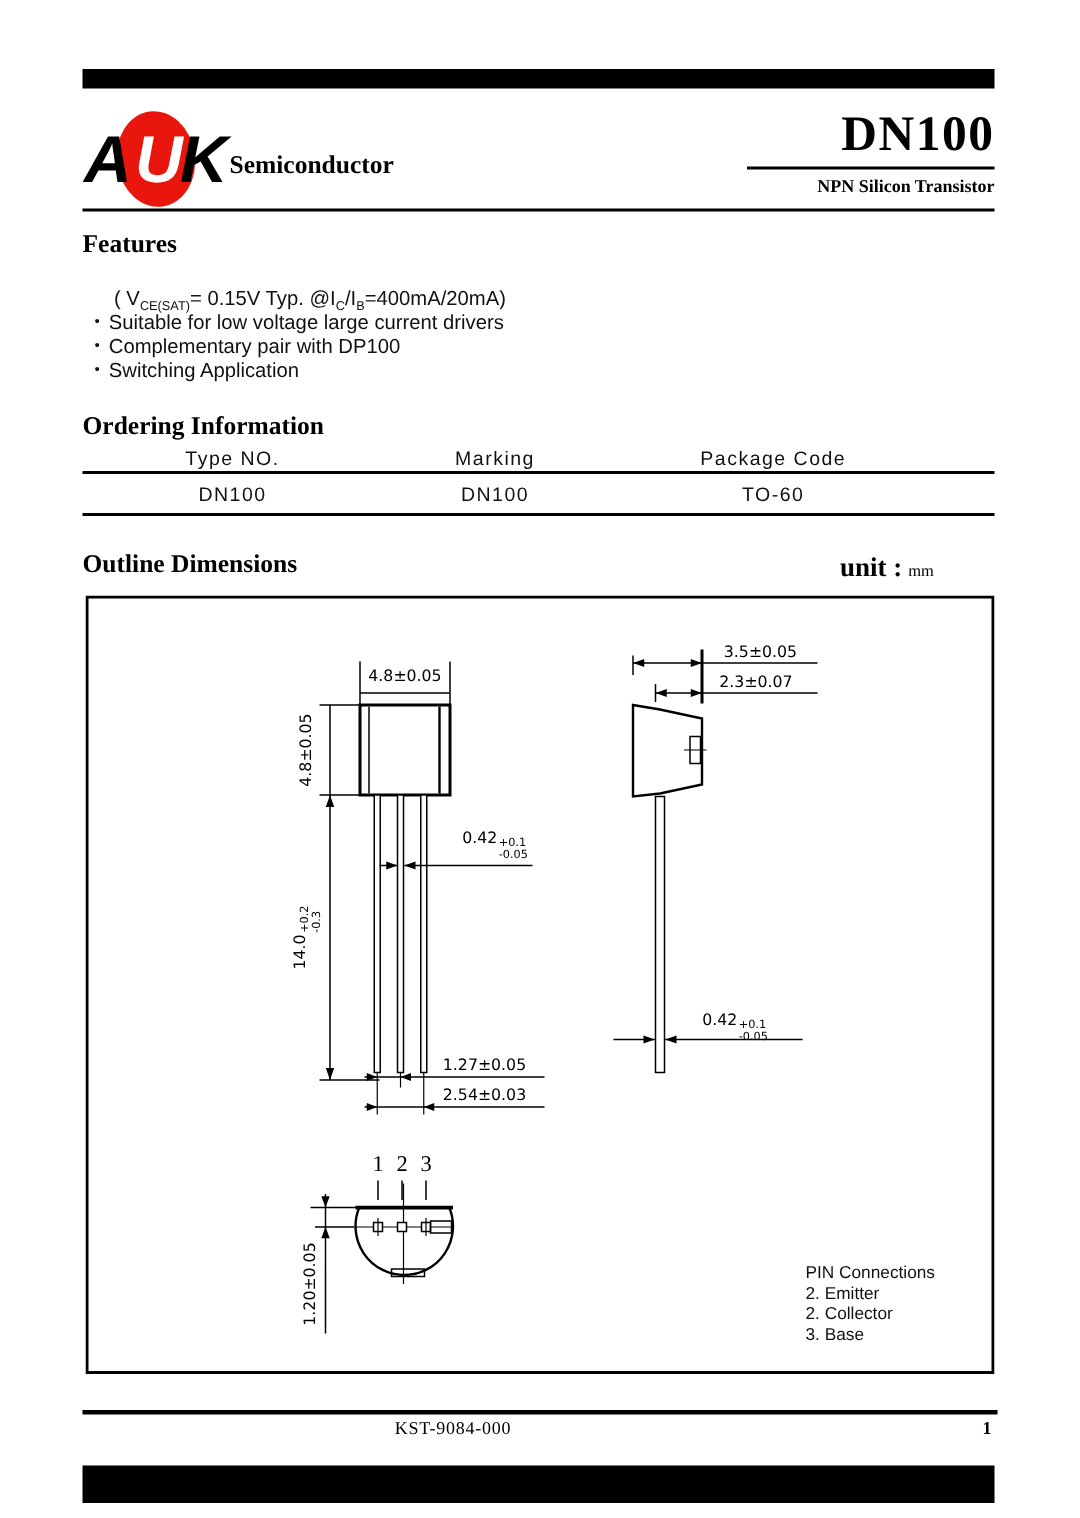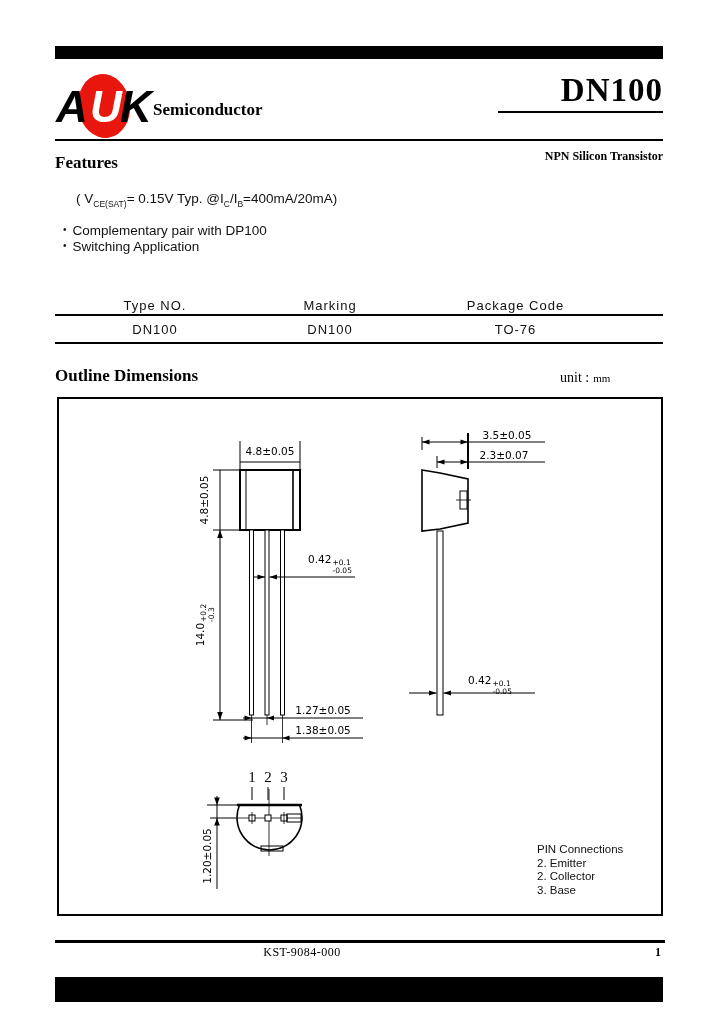--- a/index.html
+++ b/index.html
@@ -10,21 +10,21 @@
   .serif{font-family:"Liberation Serif","DejaVu Serif",serif;}
   .h-title{font-weight:bold;font-size:17px;letter-spacing:0px;}
   .part-no{font-size:33px;font-weight:bold;letter-spacing:1px;}
   .subtitle{font-size:12px;font-weight:bold;}
   .feat{font-size:13.5px;color:#111;}
   .bullet{font-size:10px;vertical-align:2px;margin-right:6px;}
   sub{font-size:8.5px;}
   .tblh{font-size:13px;letter-spacing:1px;color:#111;text-align:center;}
   .tblc{font-size:13px;letter-spacing:1px;color:#111;text-align:center;}
   .rule{position:absolute;background:#000;}
-  .unitlbl{font-size:14px;font-weight:normal;}
+  .unitlbl{font-size:18px;font-weight:bold;}
   .unitval{font-size:11px;font-weight:normal;}
   
   .draw{position:absolute;left:57px;top:397px;width:606px;height:520px;}
   .dim{position:absolute;font-size:10.5px;white-space:nowrap;color:#000;
        font-family:"DejaVu Sans",sans-serif;transform:translate(-50%,-50%);}
   .dim.vert{transform:translate(-50%,-50%) rotate(-90deg);}
   .tolstack{display:inline-flex;flex-direction:column;font-size:7.5px;line-height:7.5px;
             vertical-align:-2px;margin-left:1px;}
   .pin-num{position:absolute;font-family:"Liberation Serif",serif;font-size:15px;
            transform:translate(-50%,-50%);}
@@ -43,40 +43,44 @@
   <div class="abs" style="left:0;top:0;width:300px;height:150px;">
     <div class="abs" style="left:78px;top:74px;width:52px;height:64px;border-radius:50%;transform:rotate(-8deg);background:#e8160c;"></div>
     <span class="logo-letter" style="left:56px;top:82px;color:#000;">A</span>
     <span class="logo-letter" style="left:90px;top:82px;color:#fff;">U</span>
     <span class="logo-letter" style="left:120px;top:82px;color:#000;">K</span>
     <span class="abs serif" style="left:153px;top:100px;font-size:17px;font-weight:bold;">Semiconductor</span>
   </div>
 
   <div class="abs serif part-no" style="left:460px;top:72px;width:203px;text-align:right;">DN100</div>
   <div class="rule" style="left:498px;top:111px;width:165px;height:2px;"></div>
-  <div class="abs serif subtitle" style="left:460px;top:117px;width:203px;text-align:right;margin-top:32px;">NPN Silicon Transistor</div>
+  <div class="abs serif subtitle" style="left:460px;top:117px;width:203px;text-align:right;">NPN Silicon Transistor</div>
 
   <div class="rule" style="left:55px;top:139px;width:608px;height:2px;"></div>
 
   <div class="abs serif h-title" style="left:55px;top:153px;text-align:center;">Features</div>
   <div class="abs feat" style="left:76px;top:191px;text-align:center;"><span>( V</span><sub>CE(SAT)</sub><span>= 0.15V Typ. @I</span><sub>C</sub><span>/I</span><sub>B</sub><span>=400mA/20mA)</span></div>
+  <div class="abs feat" style="left:63px;top:207px;">
+    <span class="bullet">•</span><span>Suitable for low voltage large current drivers</span>
+  </div>
   <div class="abs feat" style="left:63px;top:223px;">
     <span class="bullet">•</span><span>Complementary pair with DP100</span>
   </div>
   <div class="abs feat" style="left:63px;top:239px;">
     <span class="bullet">•</span><span>Switching Application</span>
   </div>
 
+  <div class="abs serif h-title" style="left:55px;top:274px;">Ordering Information</div>
   <div class="abs tblh" style="left:75px;top:298px;width:160px;">Type NO.</div>
   <div class="abs tblh" style="left:250px;top:298px;width:160px;">Marking</div>
   <div class="abs tblh" style="left:428px;top:298px;width:175px;">Package Code</div>
   <div class="rule" style="left:55px;top:314px;width:608px;height:1.5px;"></div>
   <div class="abs tblc" style="left:75px;top:322px;width:160px;">DN100</div>
   <div class="abs tblc" style="left:250px;top:322px;width:160px;">DN100</div>
-  <div class="abs tblc" style="left:428px;top:322px;width:175px;">TO-76</div>
+  <div class="abs tblc" style="left:428px;top:322px;width:175px;">TO-60</div>
   <div class="rule" style="left:55px;top:342px;width:608px;height:1.5px;"></div>
 
   <div class="abs serif h-title" style="left:55px;top:366px;">Outline Dimensions</div>
   <div class="abs serif" style="left:560px;top:368px;">
     <span class="unitlbl">unit :</span>
     <span class="unitval">mm</span>
   </div>
 
   <div class="draw">
     <svg width="606" height="520" viewBox="0 0 606 520">
@@ -172,21 +176,21 @@
           <span>-0.05</span>
         </span>
     </div>
     <div class="dim vert" style="left:147px;top:228px;">
       <span>14.0</span><span class="tolstack">
           <span>+0.2</span>
           <span>-0.3</span>
         </span>
     </div>
     <div class="dim" style="left:266px;top:313px;">1.27±0.05</div>
-    <div class="dim" style="left:266px;top:333px;">1.38±0.05</div>
+    <div class="dim" style="left:266px;top:333px;">2.54±0.03</div>
     <div class="dim" style="left:450px;top:38px;">3.5±0.05</div>
     <div class="dim" style="left:447px;top:58px;">2.3±0.07</div>
     <div class="dim" style="left:433px;top:287px;">
       <span>0.42</span><span class="tolstack">
           <span>+0.1</span>
           <span>-0.05</span>
         </span>
     </div>
     <div class="dim vert" style="left:150px;top:459px;">1.20±0.05</div>
 

